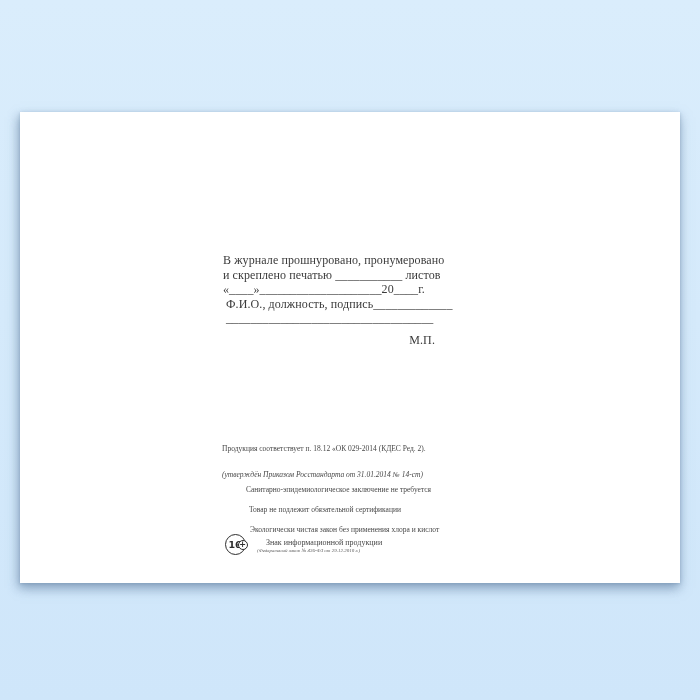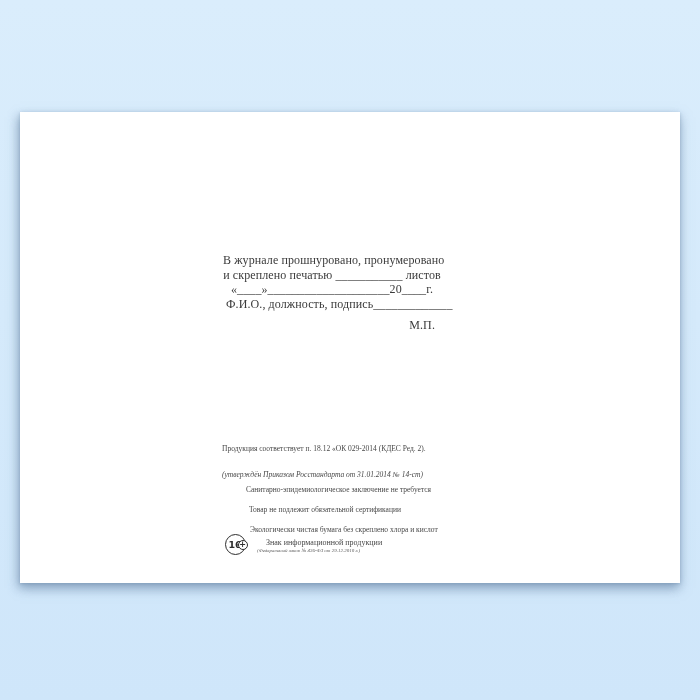--- a/index.html
+++ b/index.html
@@ -26,21 +26,21 @@
   .stamp-block {
     position: absolute;
     left: 203px; top: 141px;
     width: 218px;
     font-size: 12px;
     line-height: 14.6px;
     color: #3a3a3a;
     white-space: nowrap;
     letter-spacing: 0.1px;
   }
-  .stamp-line { white-space: nowrap; text-align: center; }
+  .stamp-line { white-space: nowrap; }
   .stamp-line.indented { padding-left: 3px; }
   .seal-mark {
     margin-top: 7px;
     text-align: right;
     padding-right: 6px;
   }
   
   .compliance {
     position: absolute;
     left: 202px; top: 332px;
@@ -122,33 +122,34 @@
 </head>
 <body>
 
 <div class="page">
 
   <div class="stamp-block">
     <div class="stamp-line">В журнале прошнуровано, пронумеровано</div>
     <div class="stamp-line">и скреплено печатью ___________ листов</div>
     <div class="stamp-line">«____»____________________20____г.</div>
     <div class="stamp-line indented">Ф.И.О., должность, подпись_____________</div>
+    <div class="stamp-line indented">__________________________________</div>
     <div class="seal-mark">М.П.</div>
   </div>
 
   <div class="compliance">
     <div>Продукция соответствует п. 18.12 «ОК 029-2014 (КДЕС Ред. 2).</div>
     <div class="law-ref">(утверждён Приказом Росстандарта от 31.01.2014 № 14-ст)</div>
   </div>
 
   <div class="note note-sanitary">Санитарно-эпидемиологическое заключение не требуется</div>
 
   <div class="note note-certification">Товар не подлежит обязательной сертификации</div>
 
-  <div class="note note-eco">Экологически чистая бумага без скреплено хлора и кислот</div>
+  <div class="note note-eco">Экологически чистая закон без применения хлора и кислот</div>
 
   <div class="age-row">
     <div class="age-icon">
       <span class="age-number">16</span>
       <span class="age-plus-circle">+</span>
     </div>
     <div class="age-text">
       <div class="age-label">Знак информационной продукции</div>
       <div class="age-law">(Федеральный закон № 436-ФЗ от 29.12.2010 г.)</div>
     </div>

